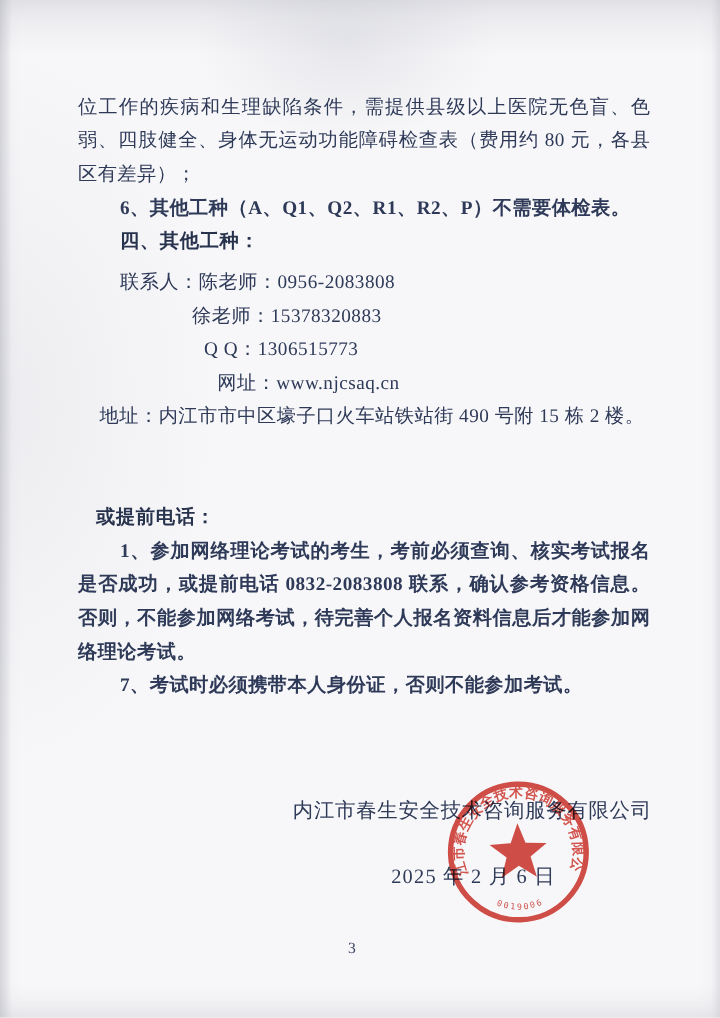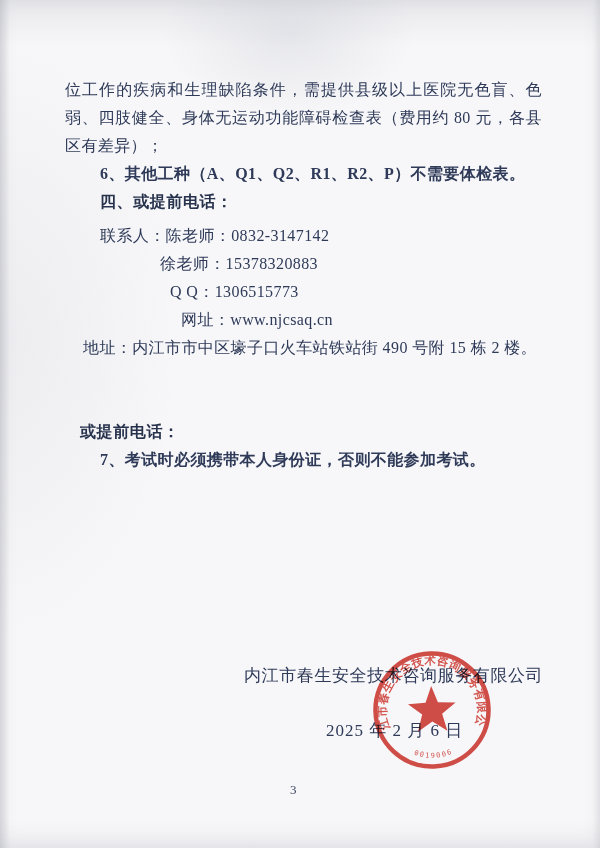--- a/index.html
+++ b/index.html
@@ -99,32 +99,33 @@
 <body>
 
 <div class="page">
 
   <div class="content">
 
     <p class="para-justify">位工作的疾病和生理缺陷条件，需提供县级以上医院无色盲、色弱、四肢健全、身体无运动功能障碍检查表（费用约 80 元，各县区有差异）；</p>
 
     <p class="para-justify indent-2em">6、其他工种（A、Q1、Q2、R1、R2、P）不需要体检表。</p>
 
-    <p class="heading-bold indent-2em">四、或提前电话：</p>
+    <p class="heading-bold indent-2em">四、其他工种：</p>
 
     <div class="contact-block">
-      <div class="contact-line cl-0">联系人：陈老师：0832-3147142</div>
+      <div class="contact-line cl-0">联系人：陈老师：0956-2083808</div>
       <div class="contact-line cl-1">徐老师：15378320883</div>
       <div class="contact-line cl-2">Q Q：1306515773</div>
       <div class="contact-line cl-3">网址：www.njcsaq.cn</div>
       <div class="address-line">地址：内江市市中区壕子口火车站铁站街 490 号附 15 栋 2 楼。</div>
     </div>
 
     <p class="heading-bold notice-heading">或提前电话：</p>
 
+    <p class="para-justify indent-2em">1、参加网络理论考试的考生，考前必须查询、核实考试报名是否成功，或提前电话 0832-2083808 联系，确认参考资格信息。否则，不能参加网络考试，待完善个人报名资料信息后才能参加网络理论考试。</p>
 
     <p class="para-justify indent-2em">7、考试时必须携带本人身份证，否则不能参加考试。</p>
 
   </div>
 
   <div class="signature-company">内江市春生安全技术咨询服务有限公司</div>
 
   <div class="signature-date">2025 年 2 月 6 日</div>
 
   <div class="stamp">

